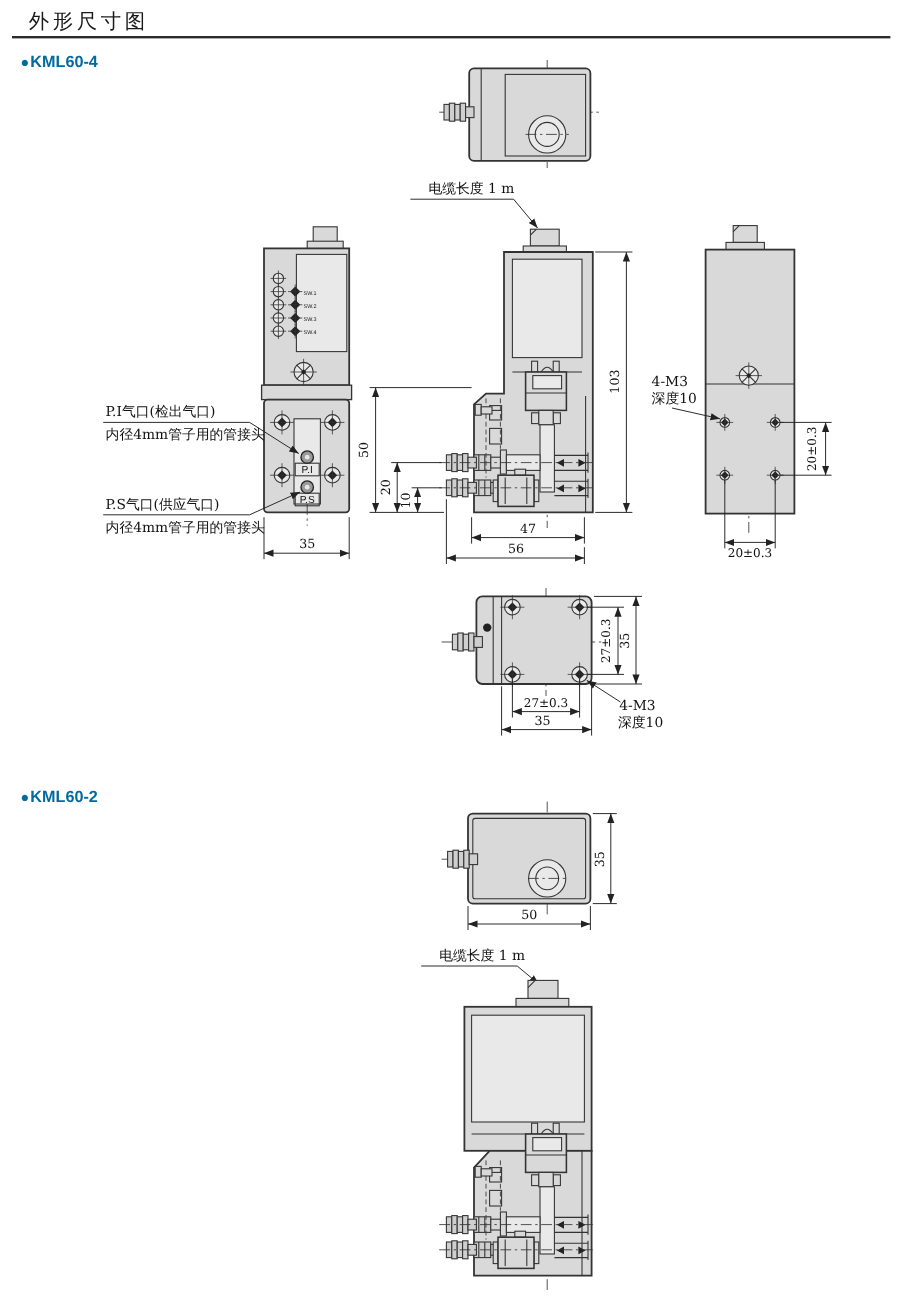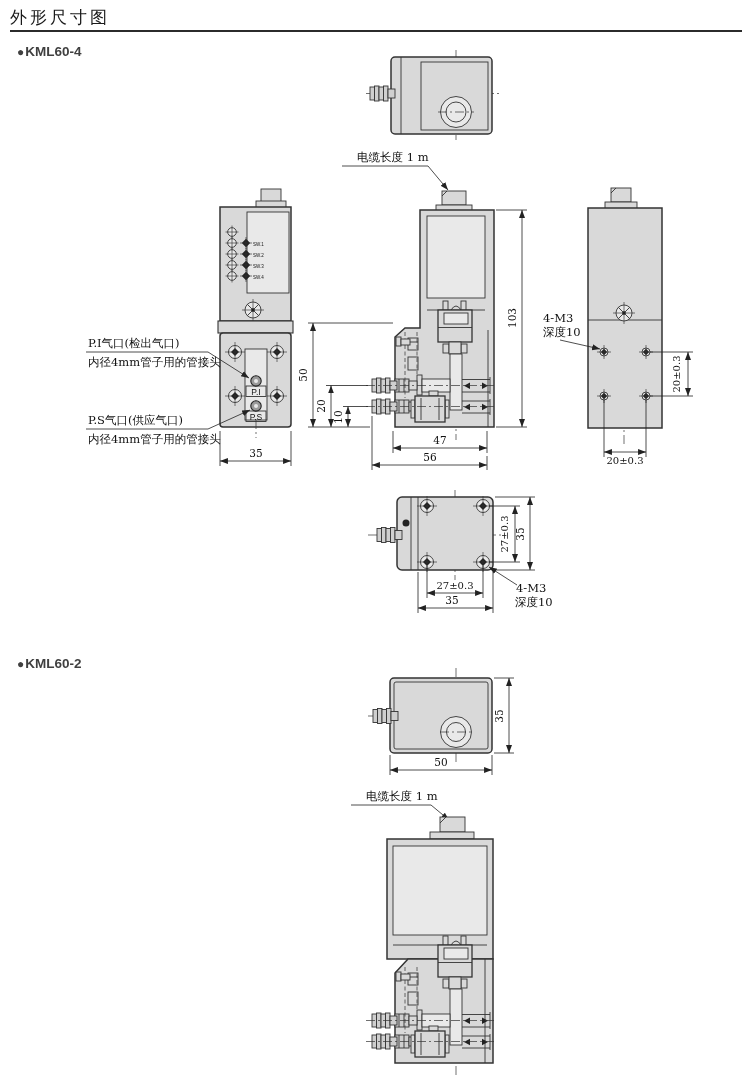--- a/index.html
+++ b/index.html
@@ -1,21 +1,21 @@
 <!DOCTYPE html>
 <html><head>
 <meta charset="utf-8">
 <style>
   html,body{margin:0;padding:0;background:#fff;}
   .page{position:relative;width:750px;height:1083px;background:#fff;overflow:hidden;
         font-family:"Liberation Sans",sans-serif;}
-  .title{position:absolute;left:10px;top:6px;font:17px "DejaVu Serif",serif;
+  .title{position:absolute;left:24px;top:6px;font:17px "DejaVu Serif",serif;
          letter-spacing:3px;color:#1a1a1a;}
   .rule{position:absolute;left:10px;top:30px;width:732px;height:2px;background:#2b2b2b;}
-  .sec-label{position:absolute;left:17px;font:600 13.5px "Liberation Sans",sans-serif;color:#404040;}
+  .sec-label{position:absolute;left:17px;font:600 13.5px "Liberation Sans",sans-serif;color:#0369a1;}
   .sec-label .b{font-size:12px;margin-right:1px;}
   svg{position:absolute;left:0;top:0;}
   
   .body  {fill:#d9d9d9;stroke:#333;stroke-width:1.5;stroke-linejoin:miter;}
   .body2 {fill:#d9d9d9;stroke:#333;stroke-width:1.1;}
   .part  {fill:#d9d9d9;stroke:#333;stroke-width:0.9;}
   .partB {fill:#d9d9d9;stroke:#333;stroke-width:1.3;}
   .partL {fill:#e9e9e9;stroke:#333;stroke-width:0.9;}
   .partG {fill:#cfcfcf;stroke:#333;stroke-width:0.9;}
   .thin  {fill:none;stroke:#333;stroke-width:0.9;}

